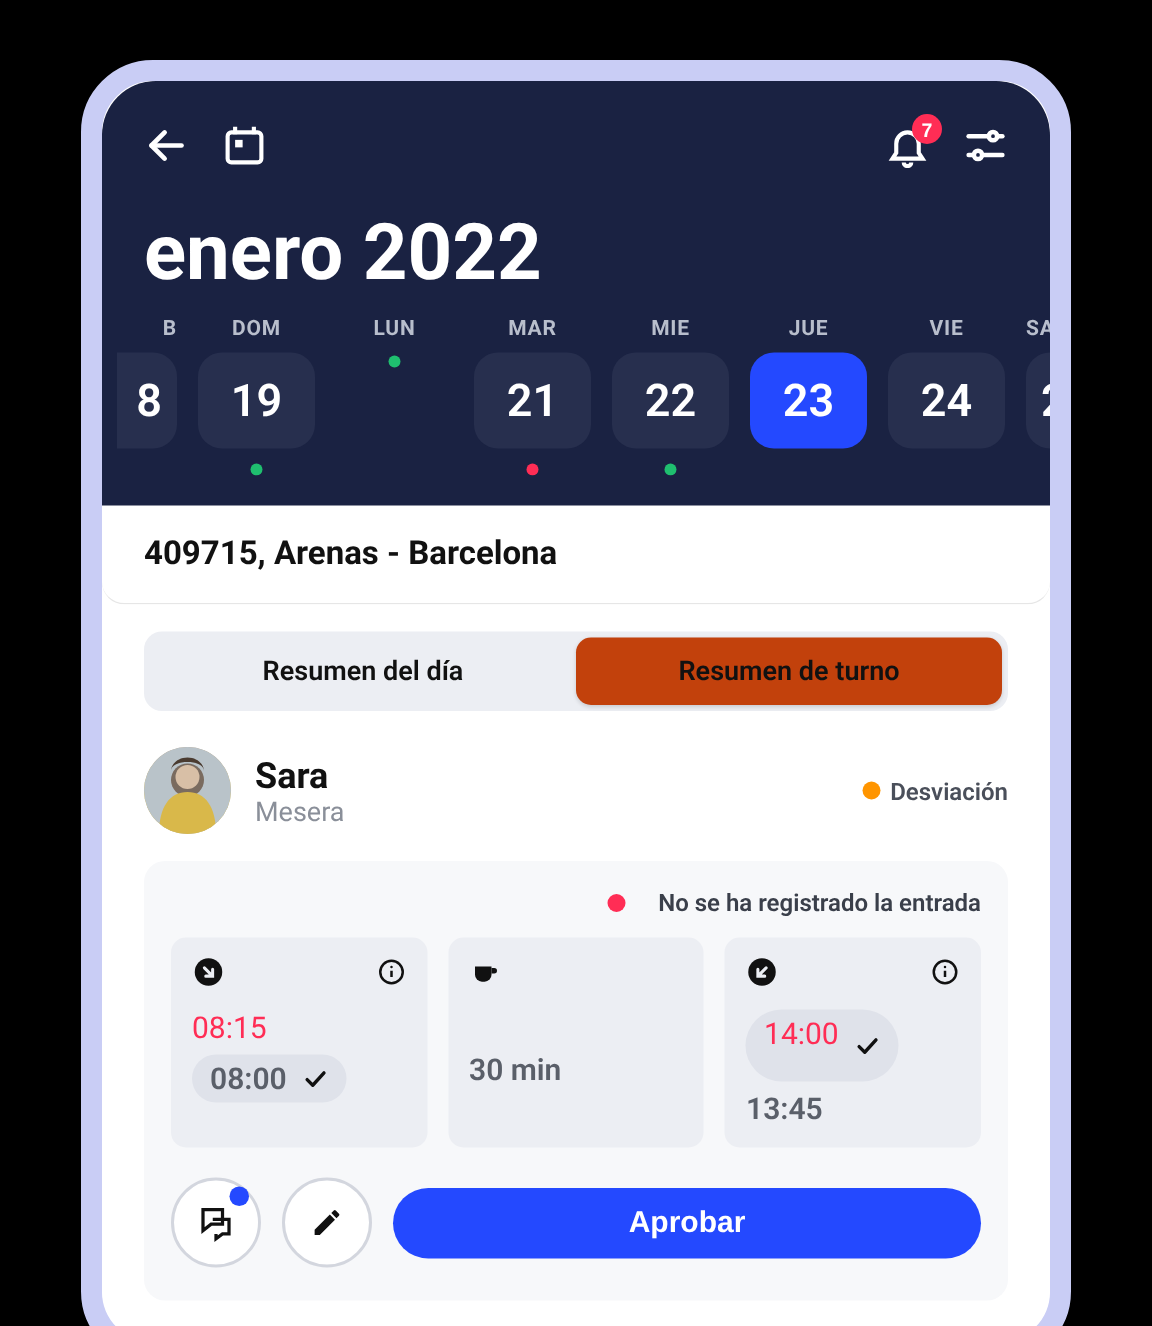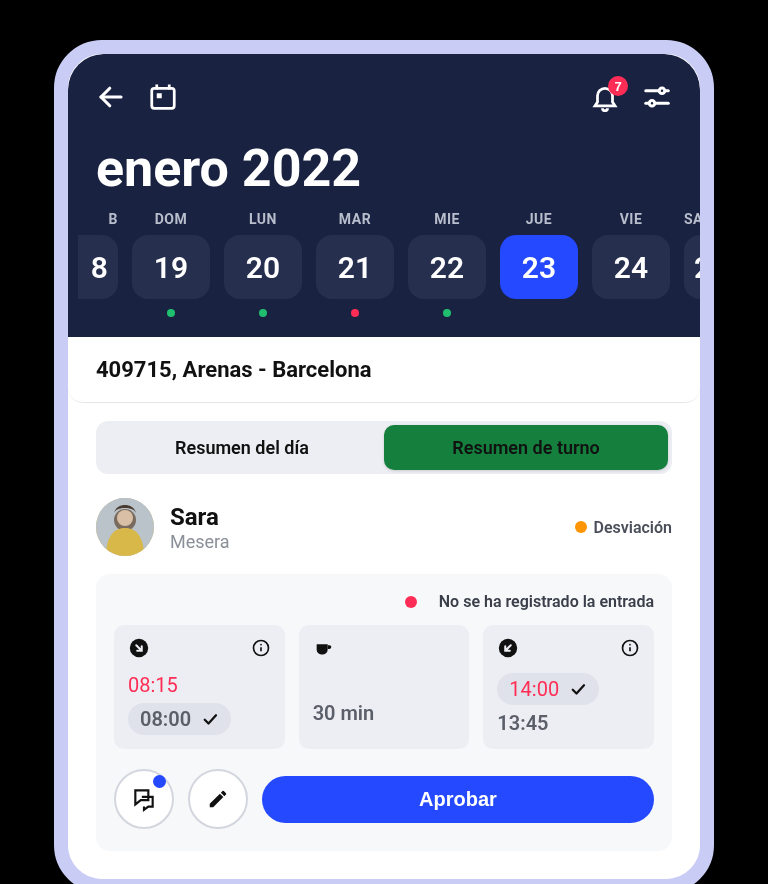--- a/index.html
+++ b/index.html
@@ -109,21 +109,21 @@
     flex: 1;
     text-align: center;
     font-size: 18px;
     font-weight: 600;
     color: #111;
     padding: 12px 0;
     border-radius: 10px;
     cursor: pointer;
   }
   .tab.active {
-    background: #15803d;
+    background: #c2410c;
     box-shadow: 0 1px 3px rgba(0,0,0,0.15);
   }
 
   
   .employee {
     display: flex;
     align-items: center;
     padding: 0 28px 18px 28px;
   }
   .avatar {
@@ -257,21 +257,20 @@
         <div class="day-num">8</div>
         <div class="dot none"></div>
       </div>
       <div class="day-col">
         <div class="day-label">DOM</div>
         <div class="day-num">19</div>
         <div class="dot green"></div>
       </div>
       <div class="day-col">
         <div class="day-label">LUN</div>
-        <div class="day-num">20</div>
         <div class="dot green"></div>
       </div>
       <div class="day-col">
         <div class="day-label">MAR</div>
         <div class="day-num">21</div>
         <div class="dot red"></div>
       </div>
       <div class="day-col">
         <div class="day-label">MIE</div>
         <div class="day-num">22</div>
@@ -373,21 +372,21 @@
                 <circle cx="12" cy="12" r="10" fill="#111"></circle>
                 <path d="M15 9 L9 15 M9 10 V15 H14" stroke="#eceef3" stroke-width="2.2" fill="none" stroke-linecap="round"></path>
               </svg>
           <svg class="info-icon" viewBox="0 0 24 24" fill="none" stroke="#111" stroke-width="2">
                 <circle cx="12" cy="12" r="9"></circle>
                 <line x1="12" y1="11" x2="12" y2="16"></line>
                 <circle cx="12" cy="8" r="1" fill="#111" stroke="none"></circle>
               </svg>
         </div>
         <div class="tb-secondary-wrap" style="margin-bottom:6px;">
-          <span class="tb-primary" style="margin-bottom:0">14:00</span>
+          <span class="tb-primary" style="margin-bottom:16px">14:00</span>
           <svg class="check" viewBox="0 0 24 24" fill="none" stroke="#111" stroke-width="3" stroke-linecap="round" stroke-linejoin="round">
                 <polyline points="5 13 10 18 20 7"></polyline>
               </svg>
         </div>
         <div class="tb-secondary-wrap plain">
           <span class="tb-secondary">13:45</span>
         </div>
       </div>
     </div>
 

